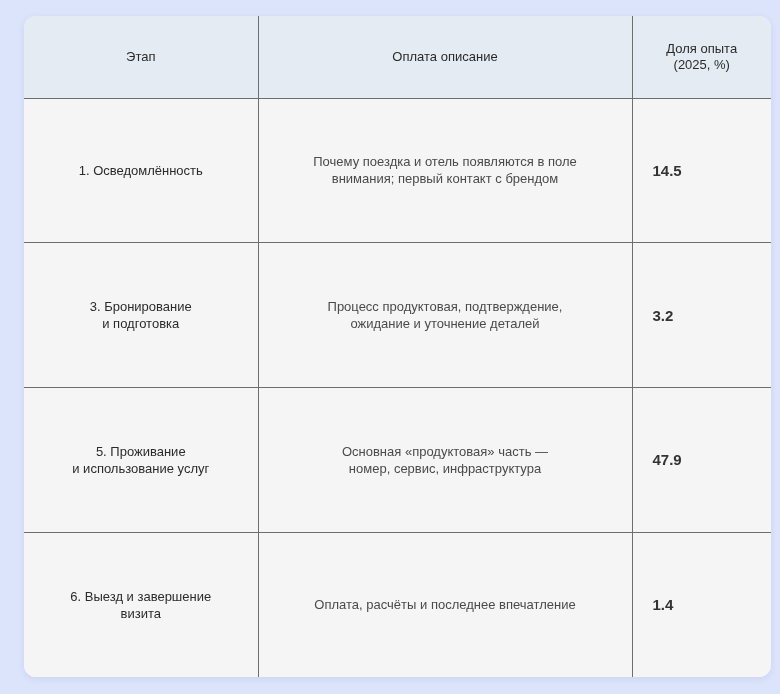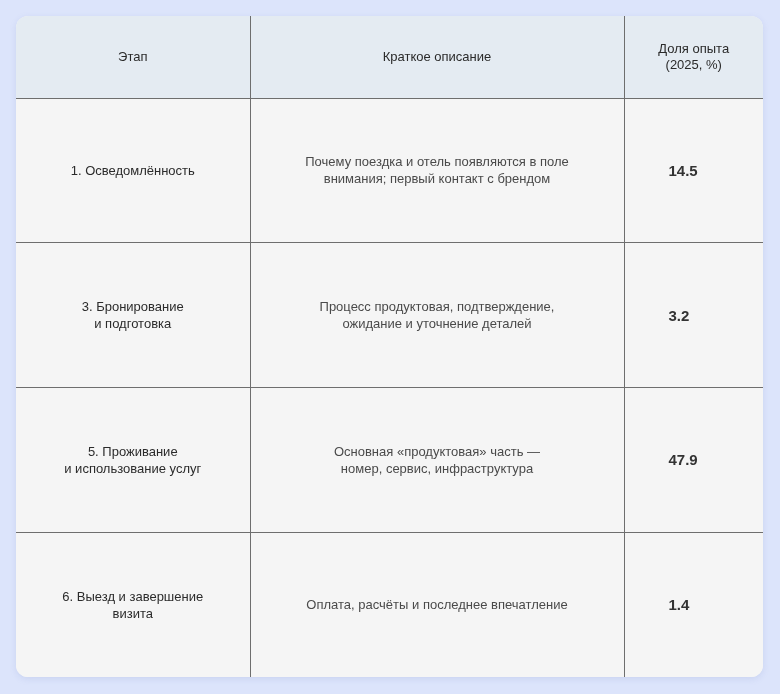--- a/index.html
+++ b/index.html
@@ -6,21 +6,21 @@
     body {
       width: 780px; height: 694px;
       background: #dce4fb;
       font-family: "Liberation Sans", "DejaVu Sans", sans-serif;
       color: #2b2b2b;
       position: relative;
       overflow: hidden;
     }
     .card {
       position: absolute;
-      left: 16px; top: 16px;
+      left: 24px; top: 16px;
       width: 747px; height: 661px;
       border-radius: 12px;
       overflow: hidden;
       background: #f5f5f5;
       box-shadow: 0 2px 6px rgba(120,140,200,0.18);
     }
     table {
       border-collapse: collapse;
       width: 100%;
       height: 100%;
@@ -57,41 +57,41 @@
       padding: 0 8px;
     }
     td.desc {
       text-align: center;
       color: #4a4a4a;
       font-size: 13px;
       padding: 8px 26px;
     }
     td.share {
       text-align: left;
-      padding-left: 44px;
+      padding-left: 20px;
       font-weight: bold;
       font-size: 15px;
       color: #333;
     }
     .line { display: block; }
   </style>
 </head>
 <body>
 
 <div class="card">
   <table>
     <colgroup>
         <col class="c1">
         <col class="c2">
         <col class="c3">
       </colgroup>
     <thead>
       <tr>
         <th>Этап</th>
-        <th>Краткое описание</th>
+        <th>Оплата описание</th>
         <th>
           <span class="line">Доля опыта</span>
           <span class="line">(2025, %)</span>
         </th>
       </tr>
     </thead>
     <tbody>
       <tr>
         <td class="stage">
           <span class="line">1. Осведомлённость</span>

